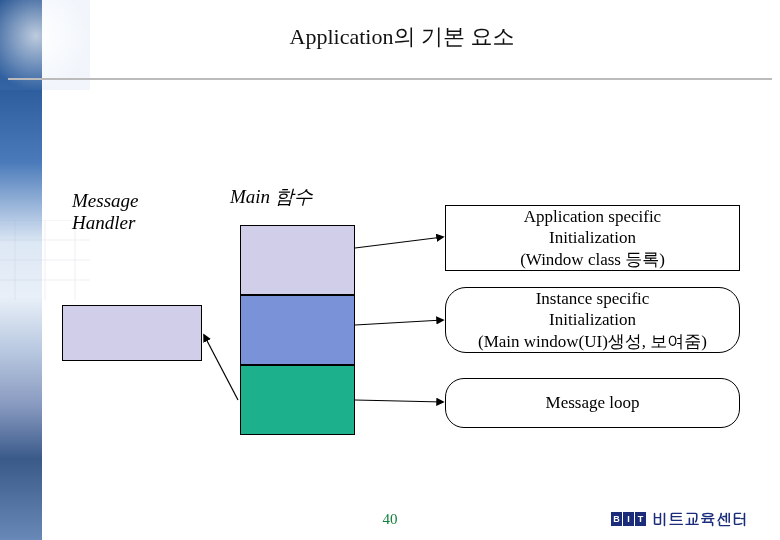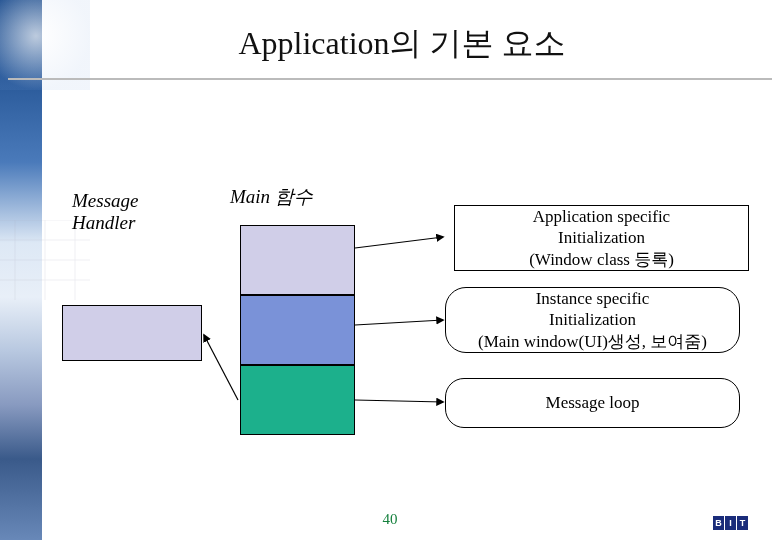--- a/index.html
+++ b/index.html
@@ -26,21 +26,21 @@
     position: absolute;
     left: 0; top: 220px; width: 90px; height: 80px;
     opacity: 0.35; pointer-events: none;
   }
   .deco-grid svg line { stroke: #aab; stroke-width: 0.5; }
 
   .title {
     position: absolute;
     left: 0; right: 0; top: 22px;
     text-align: center;
-    font-size: 32px;
+    font-size: 22px;
     font-weight: normal;
     color: #111;
     padding-left: 24px;
   }
   .title-rule {
     position: absolute;
     left: 8px; right: 8px; top: 78px;
     height: 2px; background: #bbb;
   }
 
@@ -139,21 +139,21 @@
 
 <div class="label lbl-msgh" style="white-space:pre-line;">Message
 Handler</div>
 <div class="label lbl-main">Main 함수</div>
 
 <div class="box purple-light stack1"></div>
 <div class="box blue stack2"></div>
 <div class="box green stack3"></div>
 <div class="box handler-box"></div>
 
-<div class="textbox wide tb1" style="white-space:pre-line;margin-left:9px;">Application specific
+<div class="textbox wide tb1" style="white-space:pre-line;">Application specific
 Initialization
 (Window class 등록)</div>
 <div class="textbox wide tb2" style="white-space:pre-line;border-radius:21px;">Instance specific
 Initialization
 (Main window(UI)생성, 보여줌)</div>
 <div class="textbox wide tb3">Message loop</div>
 
 <svg class="arrows">
   <defs>
     <marker id="ah" viewBox="0 0 10 10" refX="8" refY="5" markerWidth="7" markerHeight="7" orient="auto">
@@ -167,13 +167,14 @@
 </svg>
 
 <div class="pagenum">40</div>
 
 <div class="brand">
   <span class="logo">
     <span>B</span>
       <span>I</span>
       <span>T</span>
   </span>
+  <span>비트교육센터</span>
 </div>
 
 </body></html>

